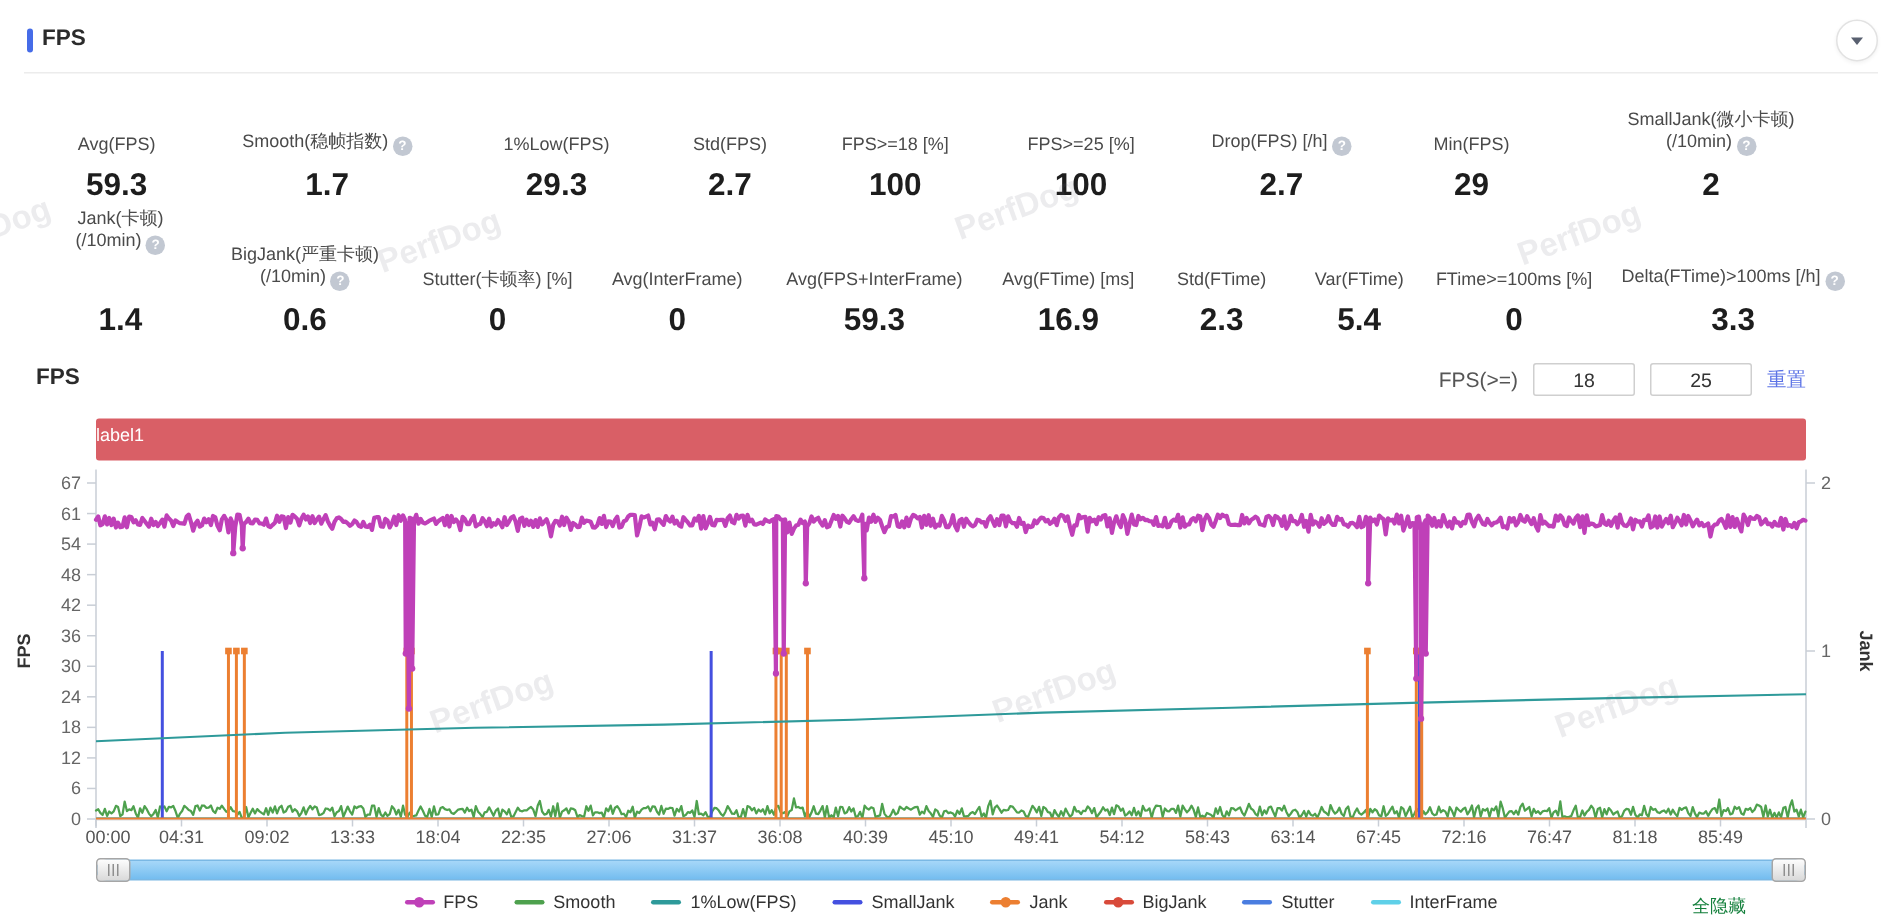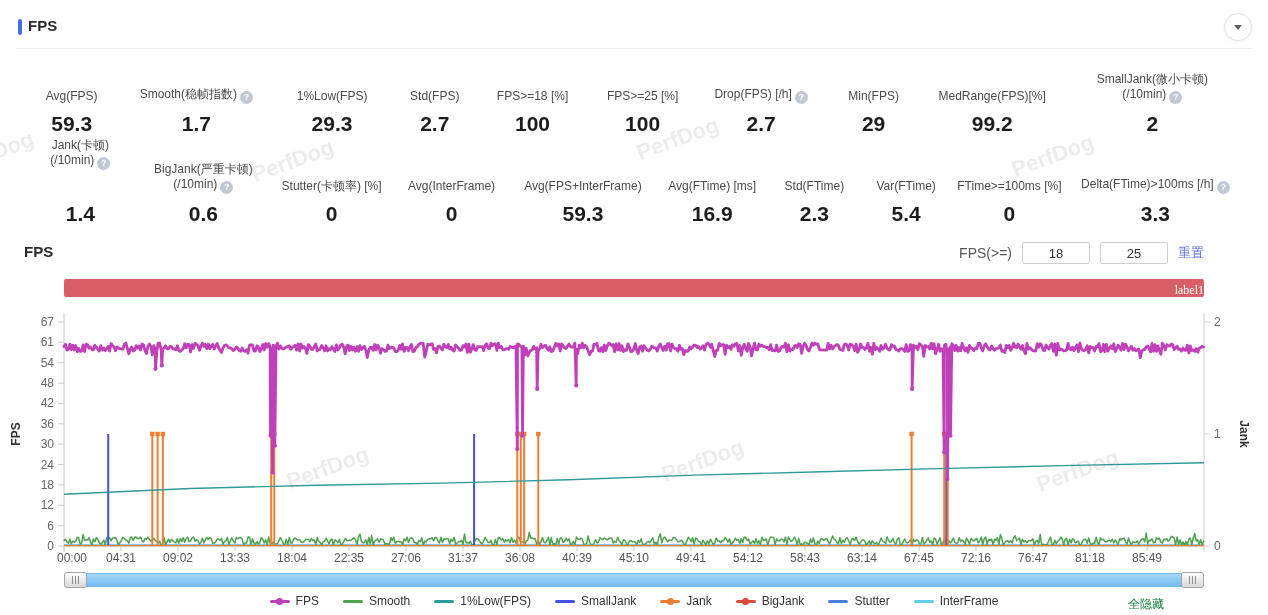--- a/index.html
+++ b/index.html
@@ -23,22 +23,22 @@
   .help{display:inline-block;width:13px;height:13px;border-radius:50%;background:#c2c8d2;color:#fff;
         font-size:9px;line-height:13px;text-align:center;margin-left:3px;vertical-align:-2px;font-weight:bold;cursor:pointer;}
   
   .sec-title{position:absolute;left:24px;top:243px;font-size:15px;font-weight:bold;color:#2b2b2b;}
   .filter-bar{position:absolute;right:64px;top:241px;height:24px;display:flex;align-items:center;gap:10px;}
   .filter-label{font-size:14px;color:#555;}
   .fps-input{width:62px;height:18px;border:1px solid #cfcfcf;border-radius:2px;font-size:13px;color:#333;
         text-align:center;font-family:"Liberation Sans",sans-serif;outline:none;}
   .reset-link{font-size:13px;color:#5c73e6;text-decoration:none;cursor:pointer;}
   
-  .label-bar{position:absolute;left:64px;top:279px;width:1140px;height:18px;border-radius:2px;
-        color:#fff;font-size:12px;text-align:right;line-height:22px;font-family:Liberation Serif, serif;}
+  .label-bar{position:absolute;left:64px;top:279px;width:1140px;height:28px;border-radius:2px;
+        color:#fff;font-size:12px;text-align:left;line-height:22px;}
   
   #chart-holder{position:absolute;left:0;top:300px;width:1268px;height:270px;}
   .tick{font-size:12px;fill:#666;}
   .xtick{font-size:12px;fill:#555;}
   .axis-name{font-size:12px;font-weight:bold;fill:#333;}
   
   .scrollbar{position:absolute;left:64px;top:572px;width:1140px;height:16px;}
   .sb-track{position:absolute;left:0;right:0;top:1px;height:14px;border-radius:7px;
         background:linear-gradient(#a6d7f8,#74bdef);border:1px solid #7ab8e4;box-sizing:border-box;}
   .sb-handle{position:absolute;top:0;width:23px;height:16px;border:1px solid #a6a6a6;border-radius:3px;
@@ -96,24 +96,20 @@
         <div class="m-label">FPS&gt;=25 [%]</div>
         <div class="m-value">100</div>
       </div>
       <div class="metric" style="width: 102px; flex-grow: 102;">
         <div class="m-label">Drop(FPS) [/h]<span class="help">?</span></div>
         <div class="m-value">2.7</div>
       </div>
       <div class="metric" style="width: 82px; flex-grow: 82;">
         <div class="m-label">Min(FPS)</div>
         <div class="m-value">29</div>
-      </div>
-      <div class="metric" style="width: 112px; flex-grow: 112;">
-        <div class="m-label">MedRange(FPS)[%]</div>
-        <div class="m-value">99.2</div>
       </div>
       <div class="metric" style="width: 150px; flex-grow: 150;">
         <div class="m-label">SmallJank(微小卡顿)<br>(/10min)<span class="help">?</span></div>
         <div class="m-value">2</div>
       </div>
     </div>
   <div class="metrics-row" id="metrics-row-2">
       <div class="metric" style="width: 108px; flex-grow: 108; gap: 24px;">
         <div class="m-label">Jank(卡顿)<br>(/10min)<span class="help">?</span></div>
         <div class="m-value">1.4</div>

